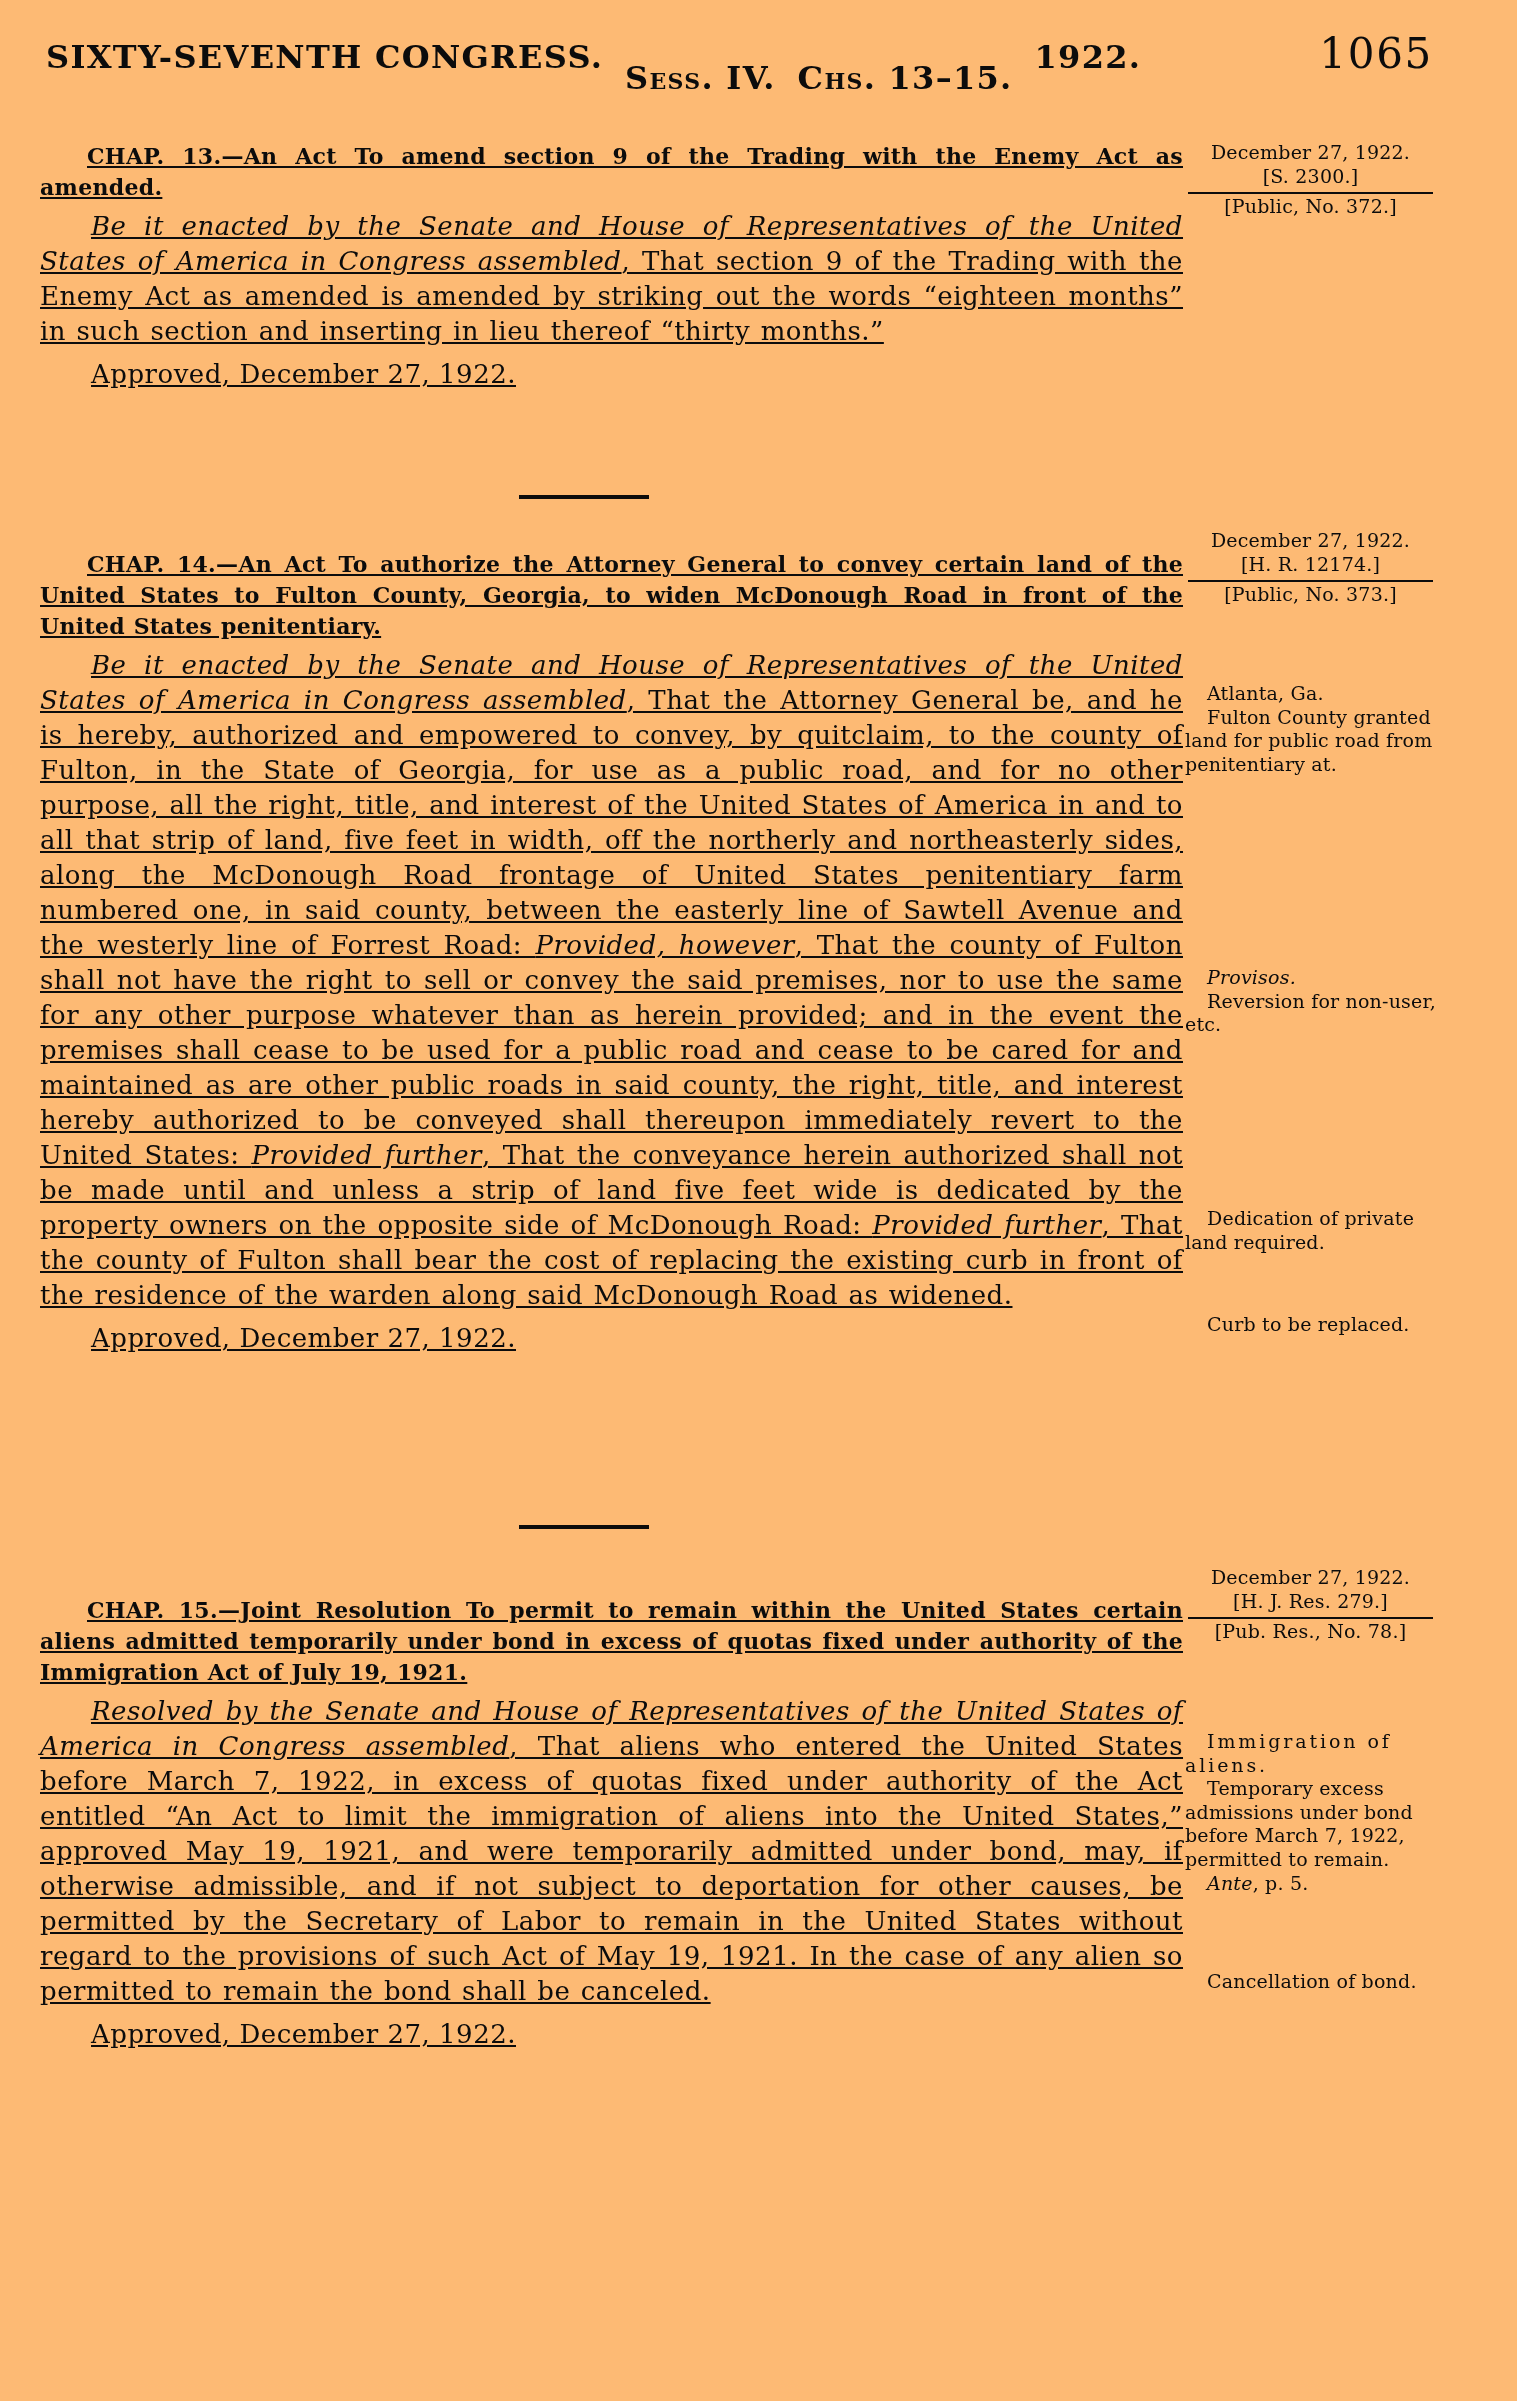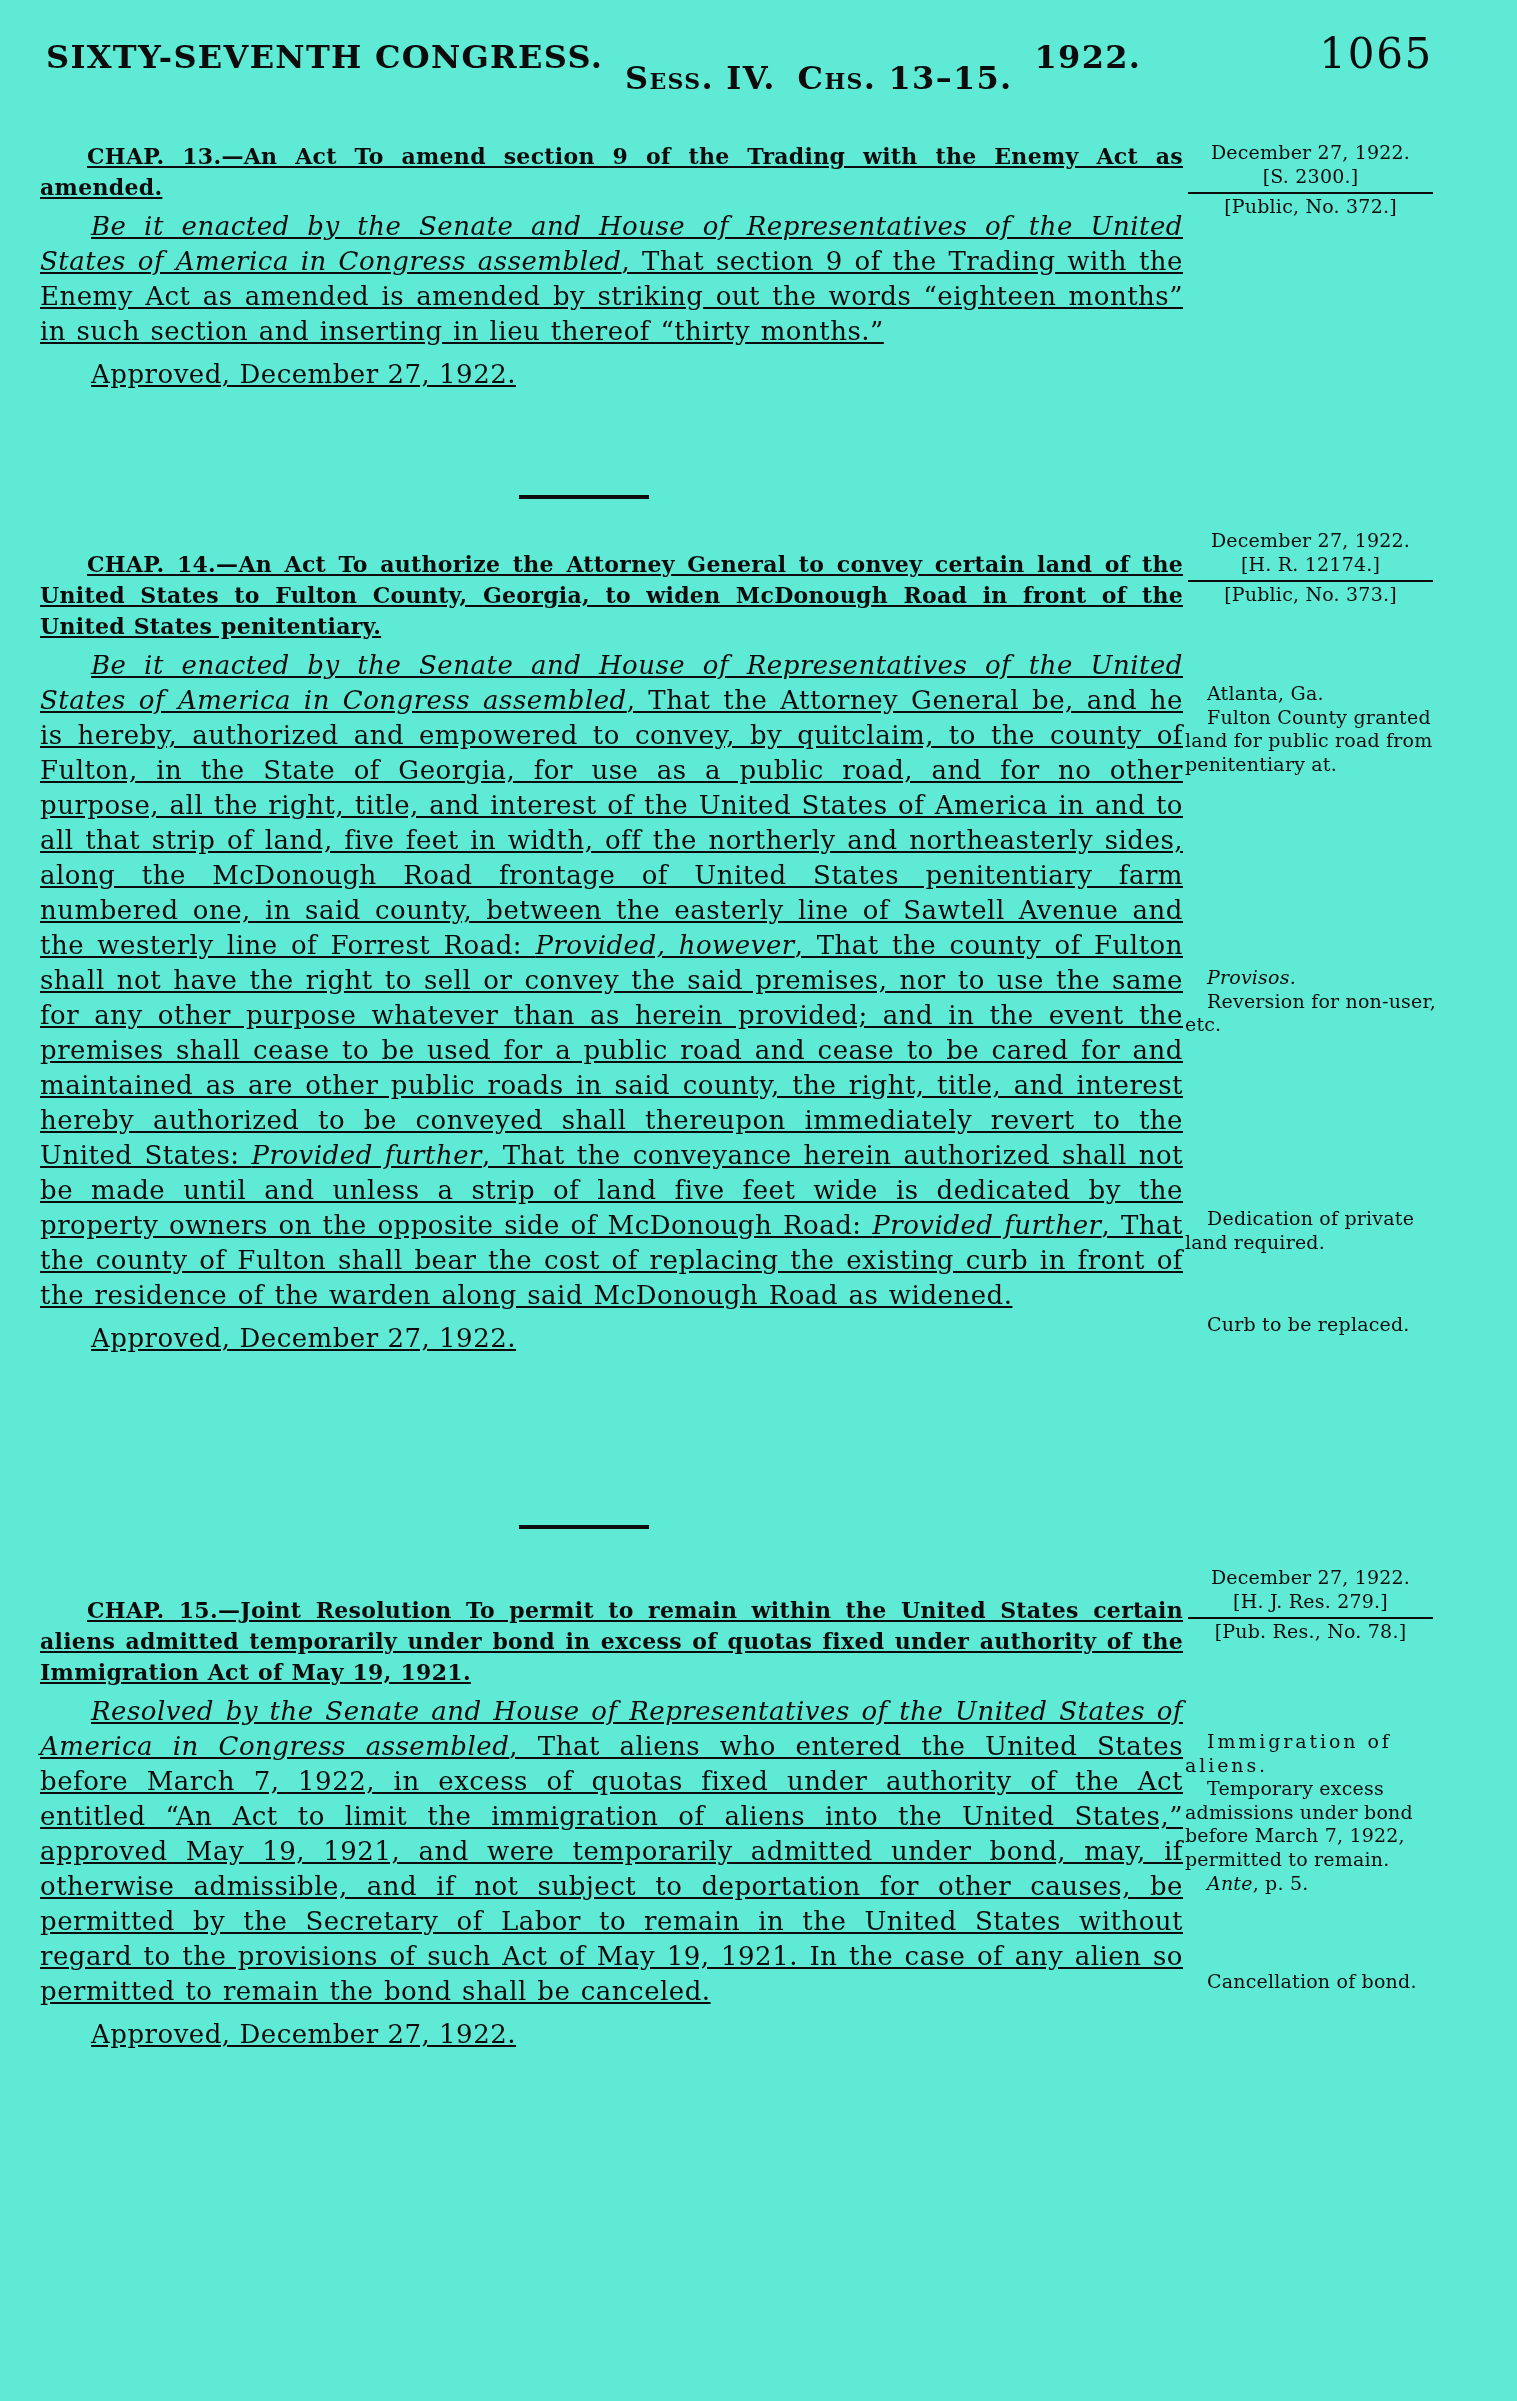--- a/index.html
+++ b/index.html
@@ -1,17 +1,17 @@
 <!DOCTYPE html>
 <html style="font-size:13.5px"><head>
 <meta charset="utf-8">
 <style>
   html,body{margin:0;padding:0}
   body{background:#d8d8d8;font-family:"DejaVu Serif",serif;}
-  .page{position:relative;width:1518px;height:2401px;background:#5eead4;color:#0c0c0c;margin:0 auto;overflow:hidden;}
+  .page{position:relative;width:1518px;height:2401px;background:#fdba74;color:#0c0c0c;margin:0 auto;overflow:hidden;}
 
   
   .page-header{position:absolute;top:29px;left:46px;width:1387px;display:flex;align-items:baseline;}
   .running-title{display:flex;gap:22px;font-size:32px;font-weight:bold;letter-spacing:1.3px;white-space:nowrap;}
   .sc{font-variant:small-caps;margin-top:21px;}
   .page-number{margin-left:auto;font-size:42px;letter-spacing:1.7px;}
 
   
   .chapter{position:absolute;left:40px;width:1143px;text-decoration:underline;}
   .c13{top:141px}.c14{top:549px}.c15{top:1595px}
@@ -94,21 +94,21 @@
     <p>Dedication of private land required.</p>
   </aside>
 
   <aside class="sidenote n14-3">
     <p>Curb to be replaced.</p>
   </aside>
 
   <div class="divider div2"></div>
 
   <section class="chapter c15">
-    <p class="chap-heading">CHAP. 15.—Joint Resolution To permit to remain within the United States certain aliens admitted temporarily under bond in excess of quotas fixed under authority of the Immigration Act of May 19, 1921.</p>
+    <p class="chap-heading">CHAP. 15.—Joint Resolution To permit to remain within the United States certain aliens admitted temporarily under bond in excess of quotas fixed under authority of the Immigration Act of July 19, 1921.</p>
     <p class="body-par"><span class="it">Resolved by the Senate and House of Representatives of the United States of America in Congress assembled</span><span>, That aliens who entered the United States before March 7, 1922, in excess of quotas fixed under authority of the Act entitled “An Act to limit the immigration of aliens into the United States,” approved May 19, 1921, and were temporarily admitted under bond, may, if otherwise admissible, and if not subject to deportation for other causes, be permitted by the Secretary of Labor to remain in the United States without regard to the provisions of such Act of May 19, 1921.  In the case of any alien so permitted to remain the bond shall be canceled.</span></p>
     <p class="approved">Approved, December 27, 1922.</p>
   </section>
 
   <aside class="docket d15">
     <p>December 27, 1922.</p>
     <p>[H. J. Res. 279.]</p>
     <div class="docket-rule"></div>
     <p>[Pub. Res., No. 78.]</p>
   </aside>

